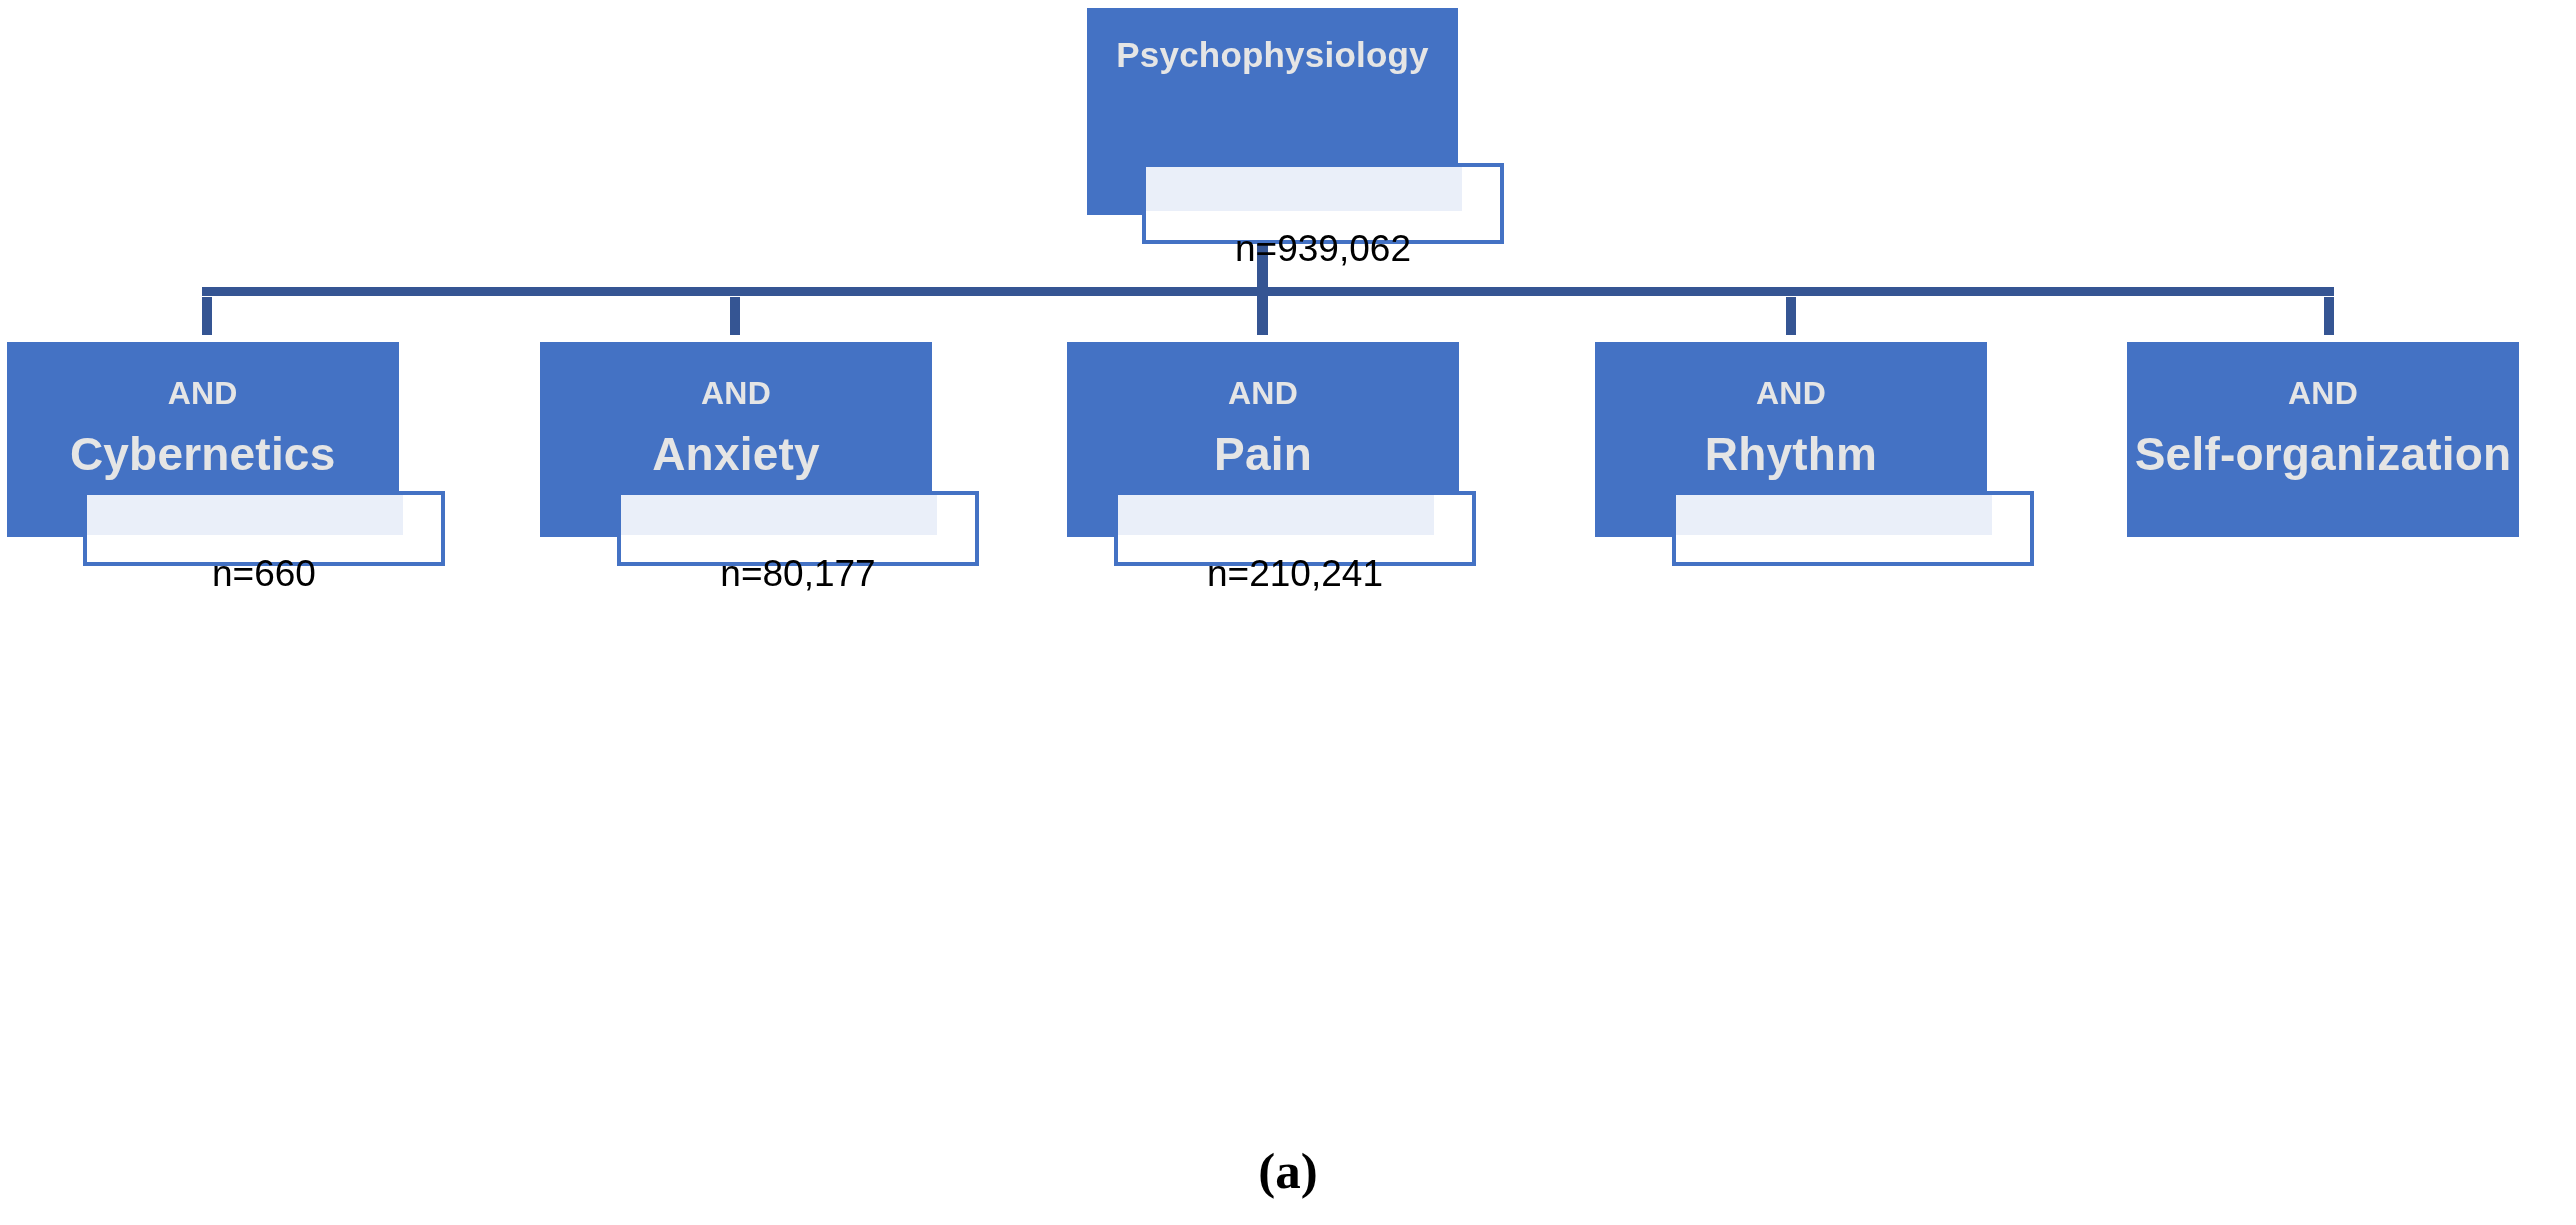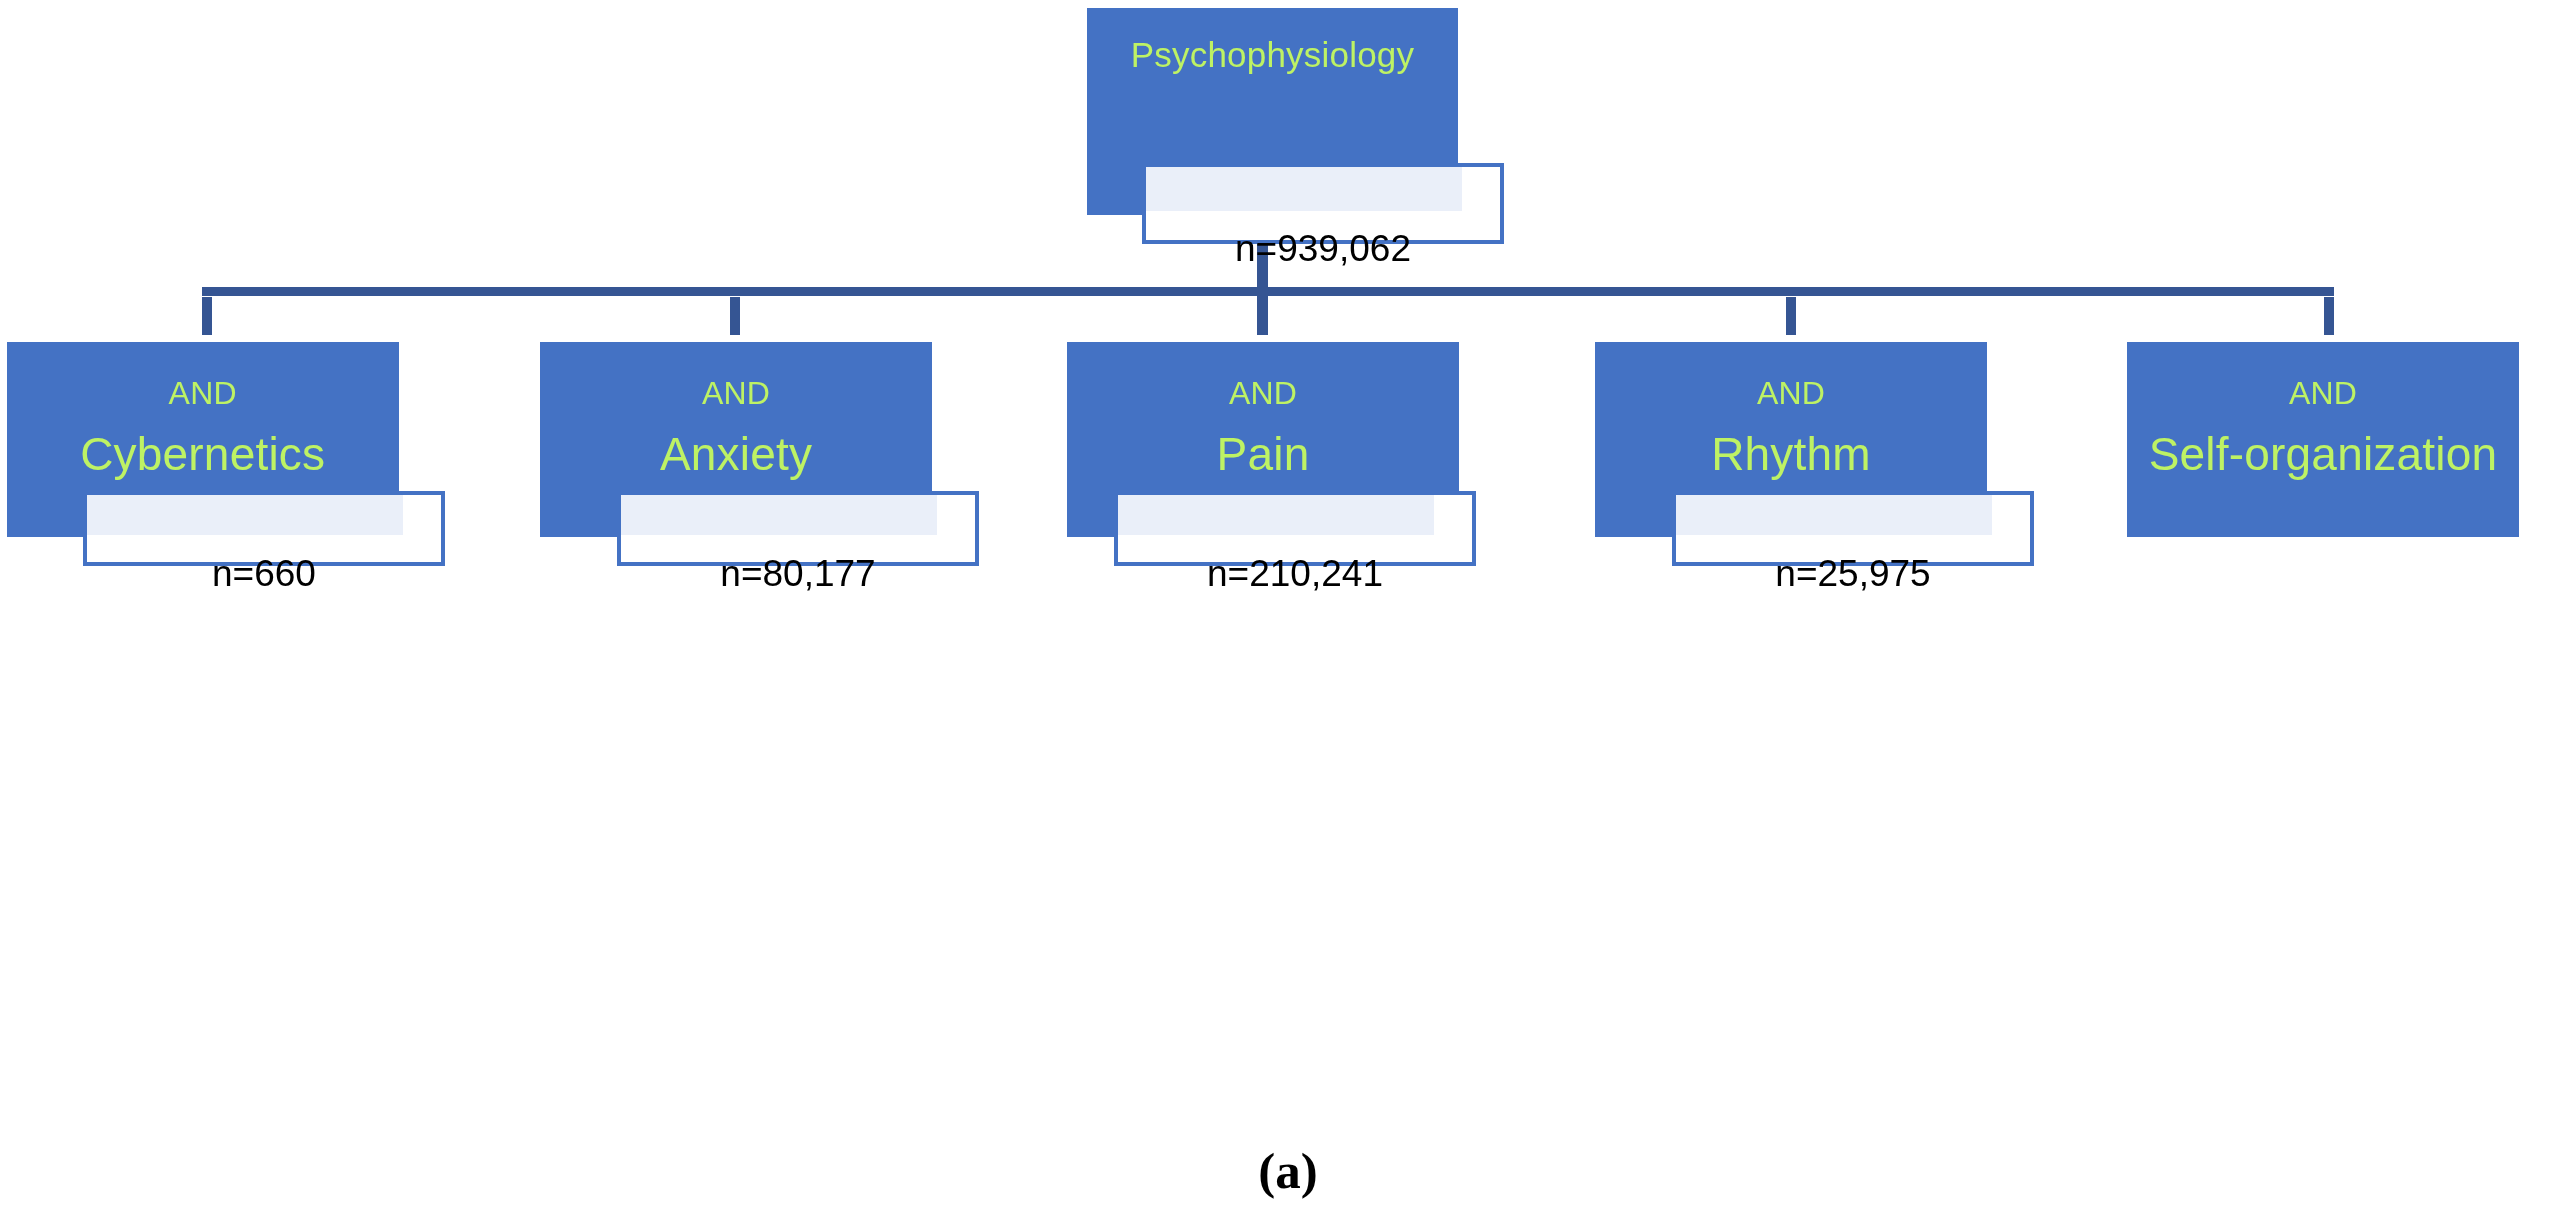--- a/index.html
+++ b/index.html
@@ -10,26 +10,26 @@
   }
   #canvas{position:relative;width:2576px;height:1225px;}
 
   
   .conn{position:absolute;background:#355593;}
 
   
   .node-box{
     position:absolute;
     background:#4472C4;
-    color:#bef264;
+    color:#e5e5e5;
     box-sizing:border-box;
     display:flex;
     flex-direction:column;
     align-items:center;
-    font-weight:400;
+    font-weight:700;
     line-height:1.05;
   }
   .node-box .op{
     font-size:32px;
     letter-spacing:0.2px;
   }
   .node-box .term{
     font-size:46px;
     letter-spacing:0.2px;
   }
@@ -139,21 +139,20 @@
     <span class="band"></span>
     <span class="nval">n=210,241</span>
   </div>
 
   <div class="node-box child-box" style="left:1595px;">
     <span class="op">AND</span>
     <span class="term">Rhythm</span>
   </div>
   <div class="nbox child-nbox" style="left:1672px;">
     <span class="band"></span>
-    <span class="nval">n=25,975</span>
   </div>
 
   <div class="node-box child-box" style="left:2127px;">
     <span class="op">AND</span>
     <span class="term">Self-organization</span>
   </div>
 
   <div id="caption">(a)</div>
 
 </div>

